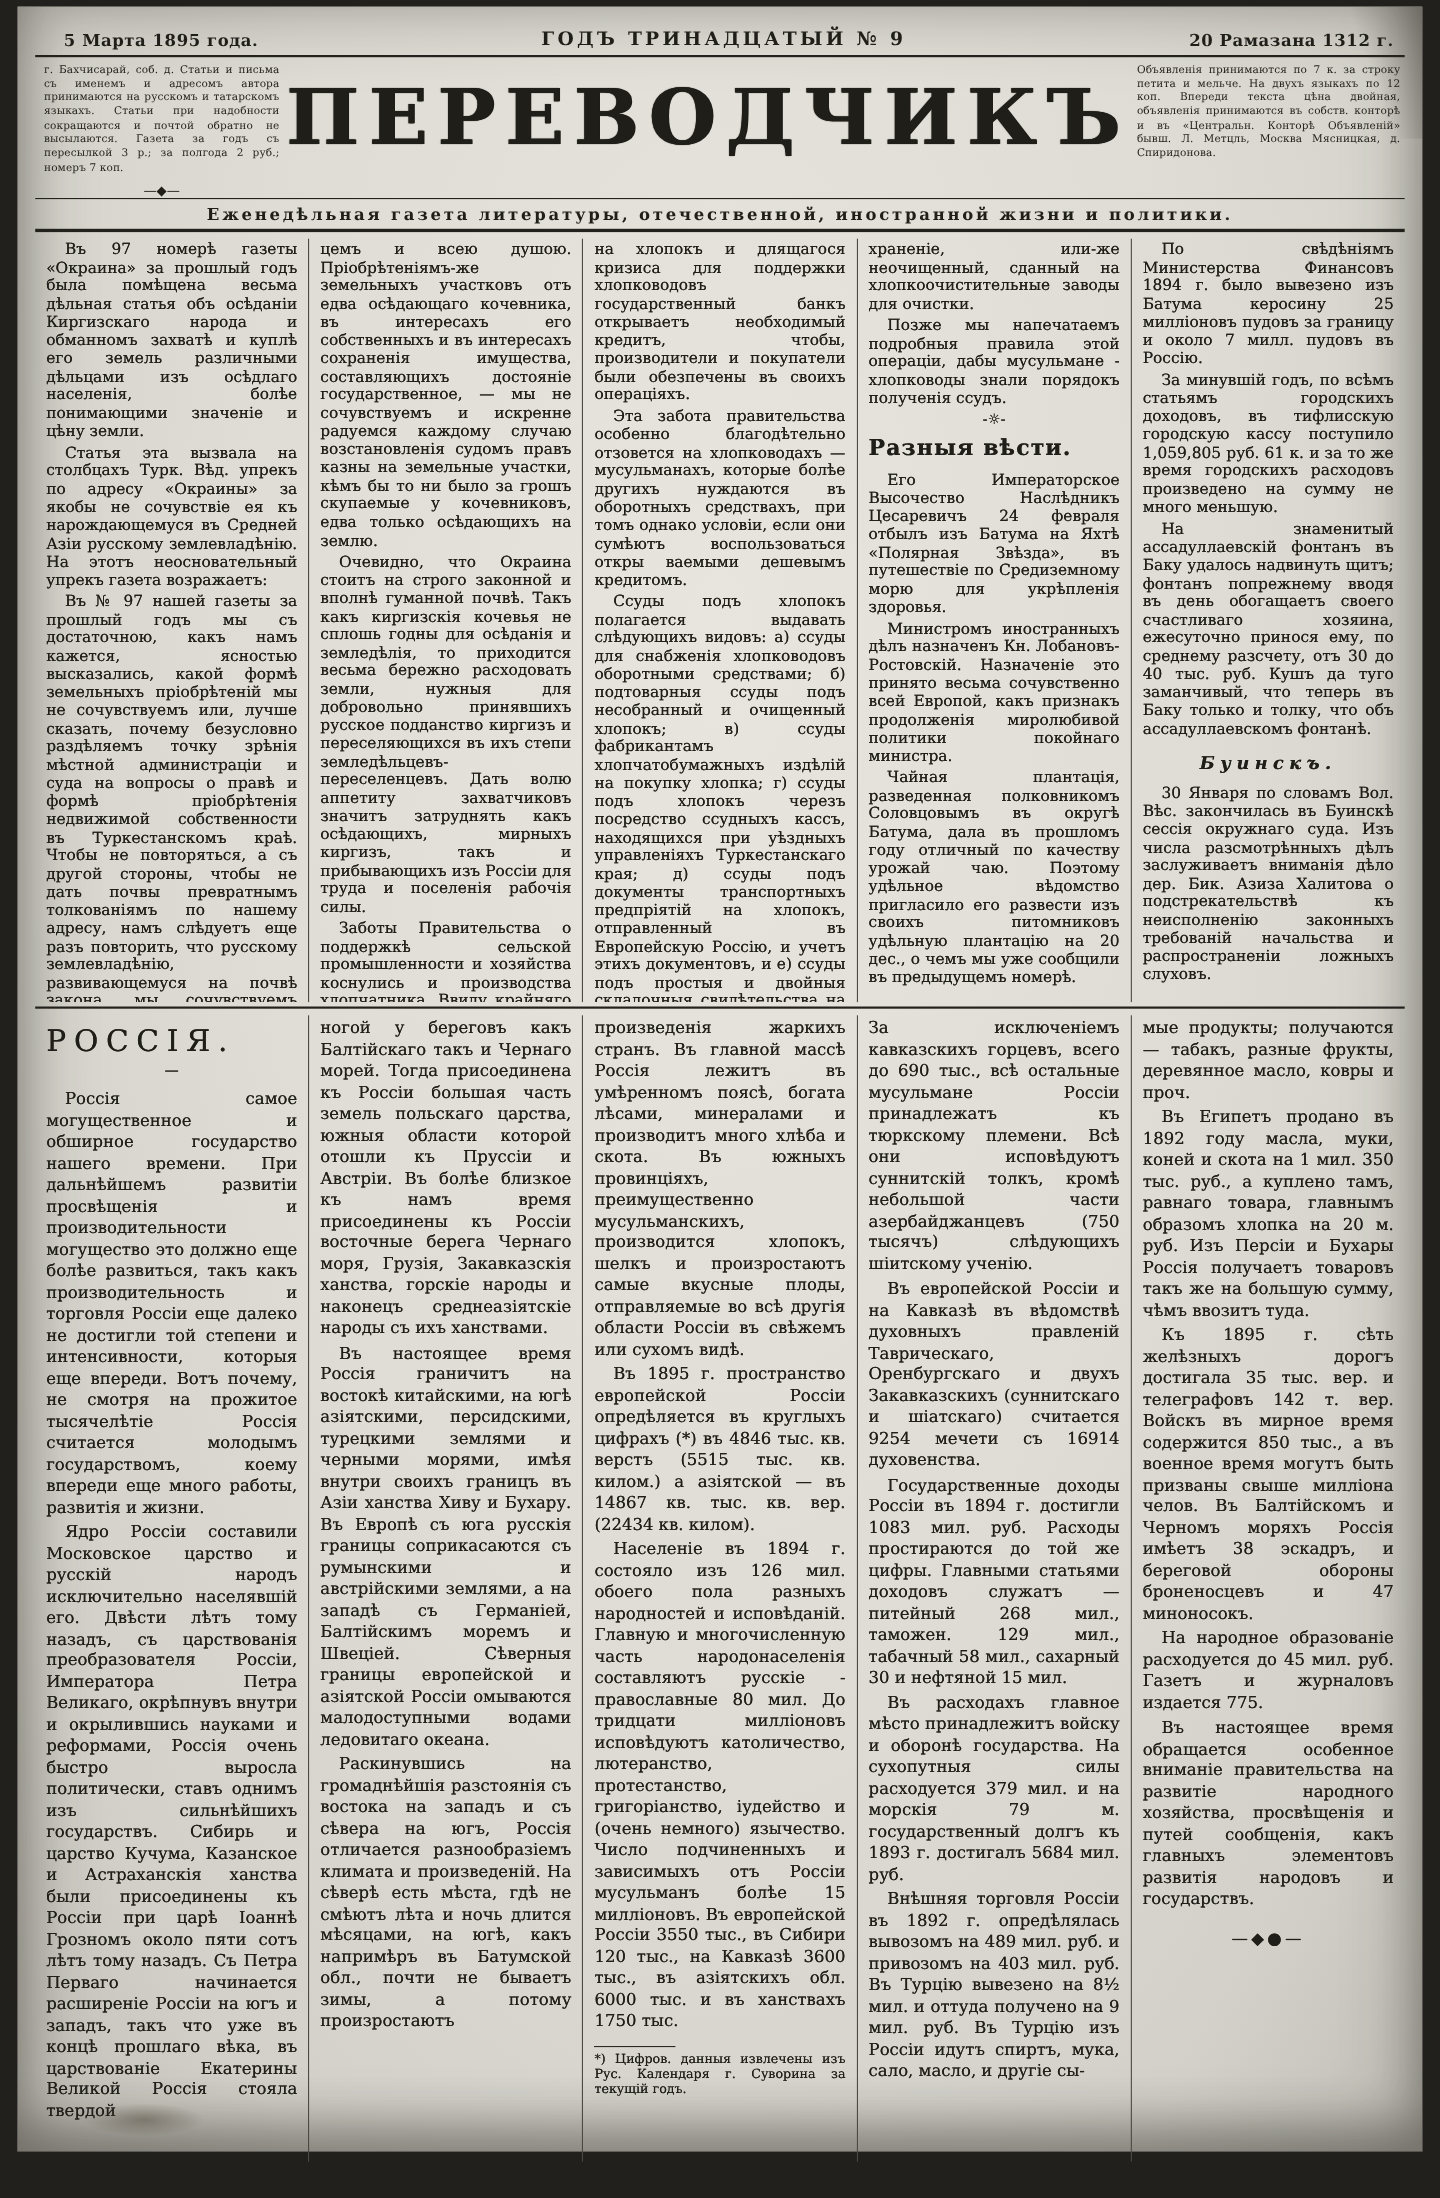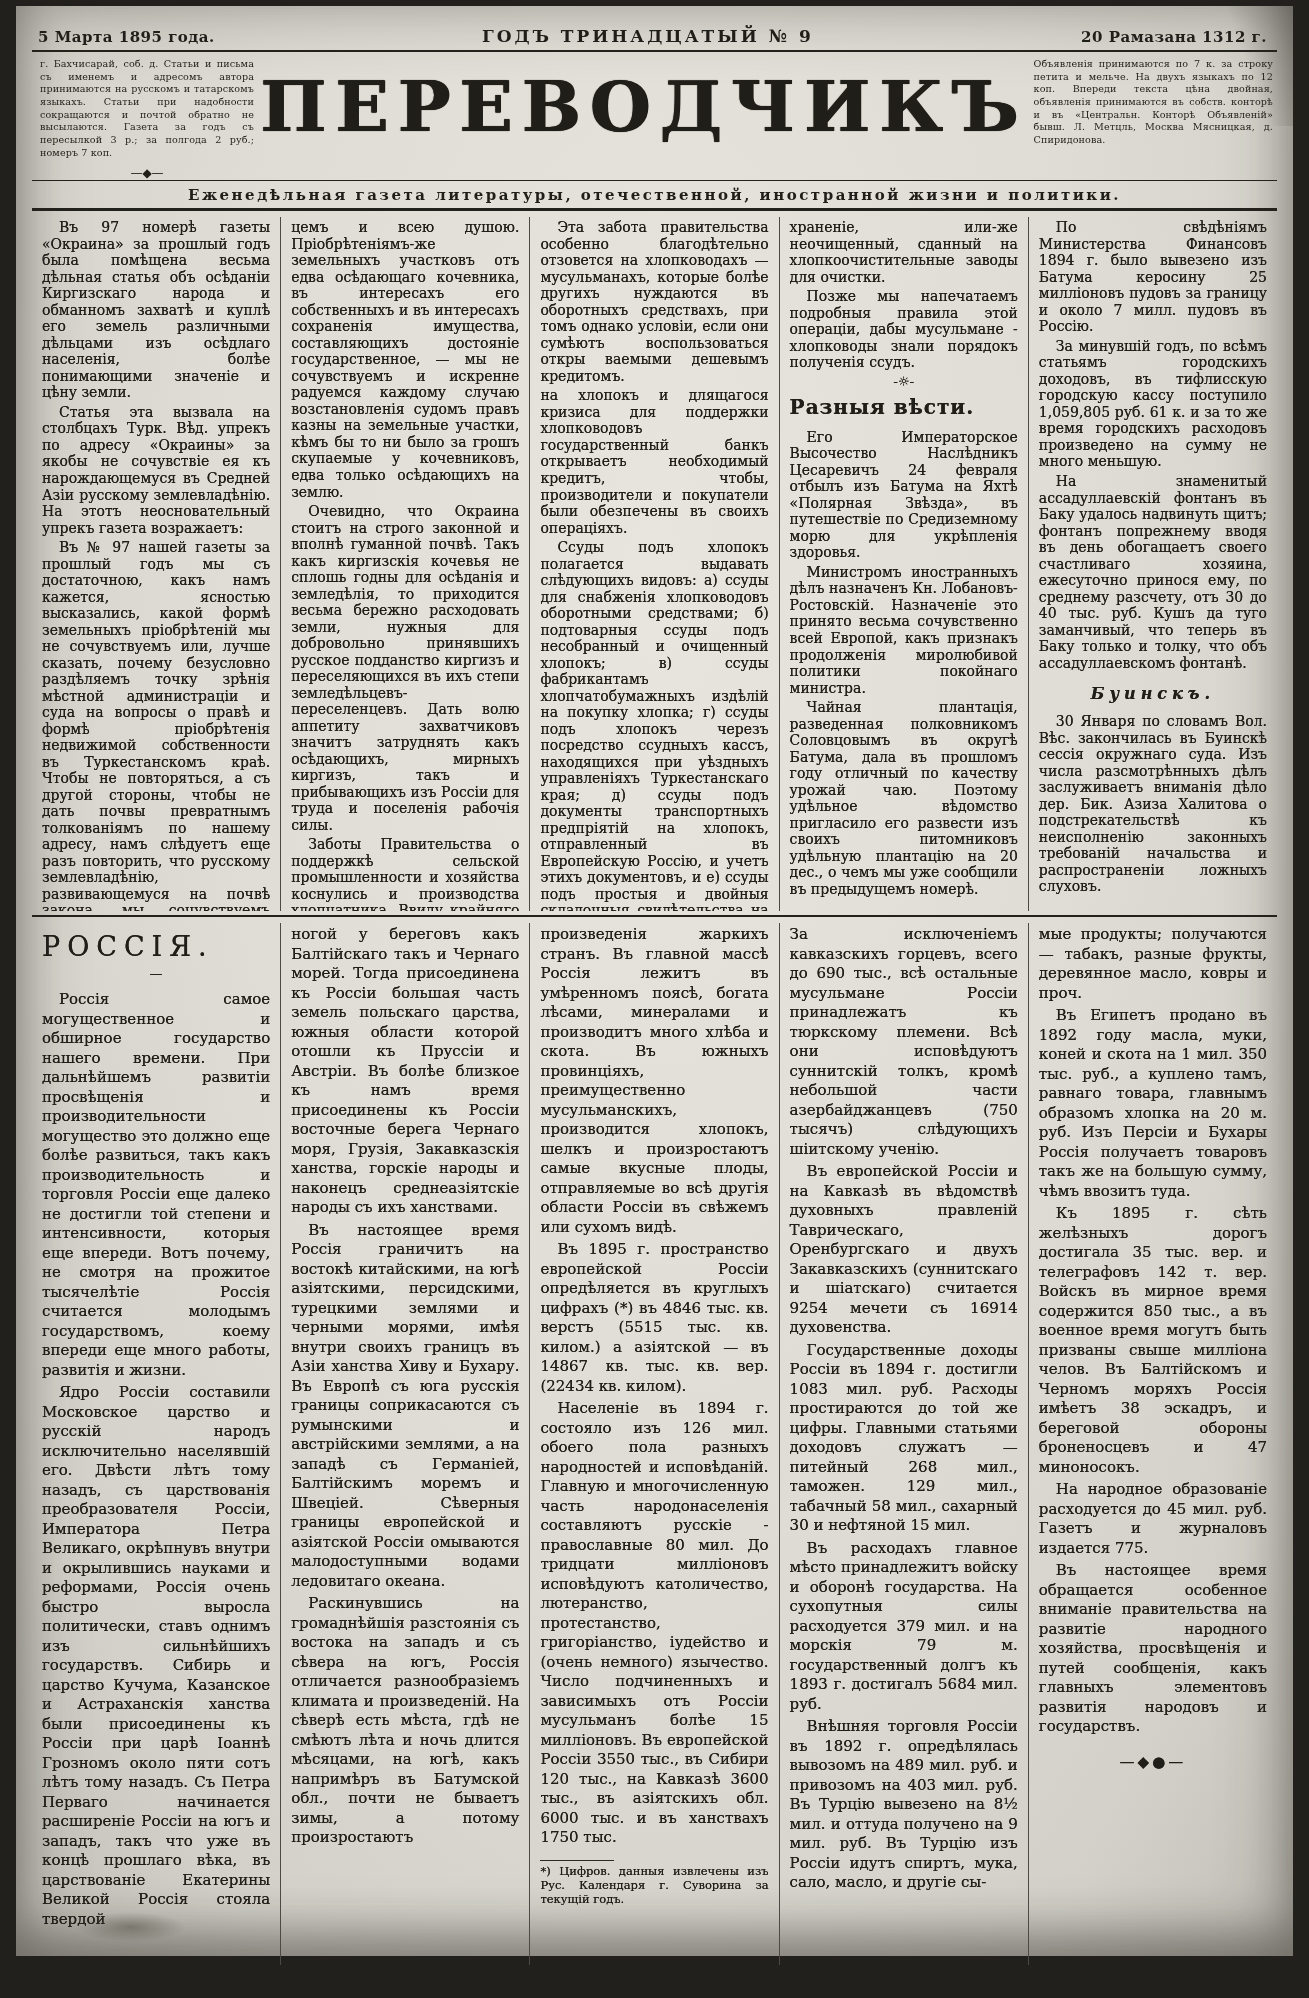--- a/index.html
+++ b/index.html
@@ -11,21 +11,21 @@
   }
   .paper{
     position:absolute;left:16px;top:6px;width:1277px;height:1950px;
     background:
       radial-gradient(ellipse at 50% 30%, #e7e5dd 0%, #dedcd4 50%, #d2d0c8 82%, #bfbdb5 100%);
     box-shadow:inset 0 0 70px rgba(45,42,35,.38), inset 0 -26px 40px rgba(35,33,28,.30);
     color:#201e19;
   }
   .topbar{
     display:flex;align-items:flex-end;justify-content:space-between;
-    padding:20px 26px 4px 22px;
+    padding:20px 26px 4px 42px;
   }
   .date-side{font-size:15px;font-weight:bold;letter-spacing:.5px;}
   .edition{font-size:17px;font-weight:bold;letter-spacing:3px;}
   .rule{background:#23211c;margin:0 16px;}
   .rule.thin{height:1px;}
   .rule.med{height:2px;}
   .rule.thick{height:3px;}
   .masthead{display:flex;padding:6px 20px 0 24px;min-height:118px;}
   .mh-left{width:252px;}
   .mh-right{width:282px;}
@@ -106,22 +106,22 @@
         <div class="blk blk-p">Въ 97 номерѣ газеты «Окраина» за прошлый годъ была помѣщена весьма дѣльная статья объ осѣданіи Киргизскаго народа и обманномъ захватѣ и куплѣ его земель различными дѣльцами изъ осѣдлаго населенія, болѣе понимающими значеніе и цѣну земли.</div>
         <div class="blk blk-p">Статья эта вызвала на столбцахъ Турк. Вѣд. упрекъ по адресу «Окраины» за якобы не сочувствіе ея къ нарождающемуся въ Средней Азіи русскому землевладѣнію. На этотъ неосновательный упрекъ газета возражаетъ:</div>
         <div class="blk blk-p">Въ № 97 нашей газеты за прошлый годъ мы съ достаточною, какъ намъ кажется, ясностью высказались, какой формѣ земельныхъ пріобрѣтеній мы не сочувствуемъ или, лучше сказать, почему безусловно раздѣляемъ точку зрѣнія мѣстной администраціи и суда на вопросы о правѣ и формѣ пріобрѣтенія недвижимой собственности въ Туркестанскомъ краѣ. Чтобы не повторяться, а съ другой стороны, чтобы не дать почвы превратнымъ толкованіямъ по нашему адресу, намъ слѣдуетъ еще разъ повторить, что русскому землевладѣнію, развивающемуся на почвѣ закона, мы сочувствуемъ всѣмъ серд-</div>
       </section>
     <section class="col">
         <div class="blk blk-pc">цемъ и всею душою. Пріобрѣтеніямъ-же земельныхъ участковъ отъ едва осѣдающаго кочевника, въ интересахъ его собственныхъ и въ интересахъ сохраненія имущества, составляющихъ достояніе государственное, — мы не сочувствуемъ и искренне радуемся каждому случаю возстановленія судомъ правъ казны на земельные участки, кѣмъ бы то ни было за грошъ скупаемые у кочевниковъ, едва только осѣдающихъ на землю.</div>
         <div class="blk blk-p">Очевидно, что Окраина стоитъ на строго законной и вполнѣ гуманной почвѣ. Такъ какъ киргизскія кочевья не сплошь годны для осѣданія и земледѣлія, то приходится весьма бережно расходовать земли, нужныя для добровольно принявшихъ русское подданство киргизъ и переселяющихся въ ихъ степи земледѣльцевъ-переселенцевъ. Дать волю аппетиту захватчиковъ значитъ затруднять какъ осѣдающихъ, мирныхъ киргизъ, такъ и прибывающихъ изъ Россіи для труда и поселенія рабочія силы.</div>
         <div class="blk blk-p">Заботы Правительства о поддержкѣ сельской промышленности и хозяйства коснулись и производства хлопчатника. Ввиду крайняго упадка цѣнъ</div>
       </section>
     <section class="col">
+        <div class="blk blk-pc">на хлопокъ и длящагося кризиса для поддержки хлопководовъ государственный банкъ открываетъ необходимый кредитъ, чтобы, производители и покупатели были обезпечены въ своихъ операціяхъ.</div>
         <div class="blk blk-p">Эта забота правительства особенно благодѣтельно отзовется на хлопководахъ — мусульманахъ, которые болѣе другихъ нуждаются въ оборотныхъ средствахъ, при томъ однако условіи, если они сумѣютъ воспользоваться откры ваемыми дешевымъ кредитомъ.</div>
-        <div class="blk blk-pc">на хлопокъ и длящагося кризиса для поддержки хлопководовъ государственный банкъ открываетъ необходимый кредитъ, чтобы, производители и покупатели были обезпечены въ своихъ операціяхъ.</div>
         <div class="blk blk-p">Ссуды подъ хлопокъ полагается выдавать слѣдующихъ видовъ: а) ссуды для снабженія хлопководовъ оборотными средствами; б) подтоварныя ссуды подъ несобранный и очищенный хлопокъ; в) ссуды фабрикантамъ хлопчатобумажныхъ издѣлій на покупку хлопка; г) ссуды подъ хлопокъ черезъ посредство ссудныхъ кассъ, находящихся при уѣздныхъ управленіяхъ Туркестанскаго края; д) ссуды подъ документы транспортныхъ предпріятій на хлопокъ, отправленный въ Европейскую Россію, и учетъ этихъ документовъ, и е) ссуды подъ простыя и двойныя складочныя свидѣтельства на хлопокъ очищенный и неочищенный, сданный въ товарные склады на</div>
       </section>
     <section class="col">
         <div class="blk blk-pc">храненіе, или-же неочищенный, сданный на хлопкоочистительные заводы для очистки.</div>
         <div class="blk blk-p">Позже мы напечатаемъ подробныя правила этой операціи, дабы мусульмане - хлопководы знали порядокъ полученія ссудъ.</div>
         <div class="blk blk-o">-☼-</div>
         <div class="blk blk-h">Разныя вѣсти.</div>
         <div class="blk blk-p">Его Императорское Высочество Наслѣдникъ Цесаревичъ 24 февраля отбылъ изъ Батума на Яхтѣ «Полярная Звѣзда», въ путешествіе по Средиземному морю для укрѣпленія здоровья.</div>
         <div class="blk blk-p">Министромъ иностранныхъ дѣлъ назначенъ Кн. Лобановъ-Ростовскій. Назначеніе это принято весьма сочувственно всей Европой, какъ признакъ продолженія миролюбивой политики покойнаго министра.</div>
         <div class="blk blk-p">Чайная плантація, разведенная полковникомъ Соловцовымъ въ округѣ Батума, дала въ прошломъ году отличный по качеству урожай чаю. Поэтому удѣльное вѣдомство пригласило его развести изъ своихъ питомниковъ удѣльную плантацію на 20 дес., о чемъ мы уже сообщили въ предыдущемъ номерѣ.</div>

